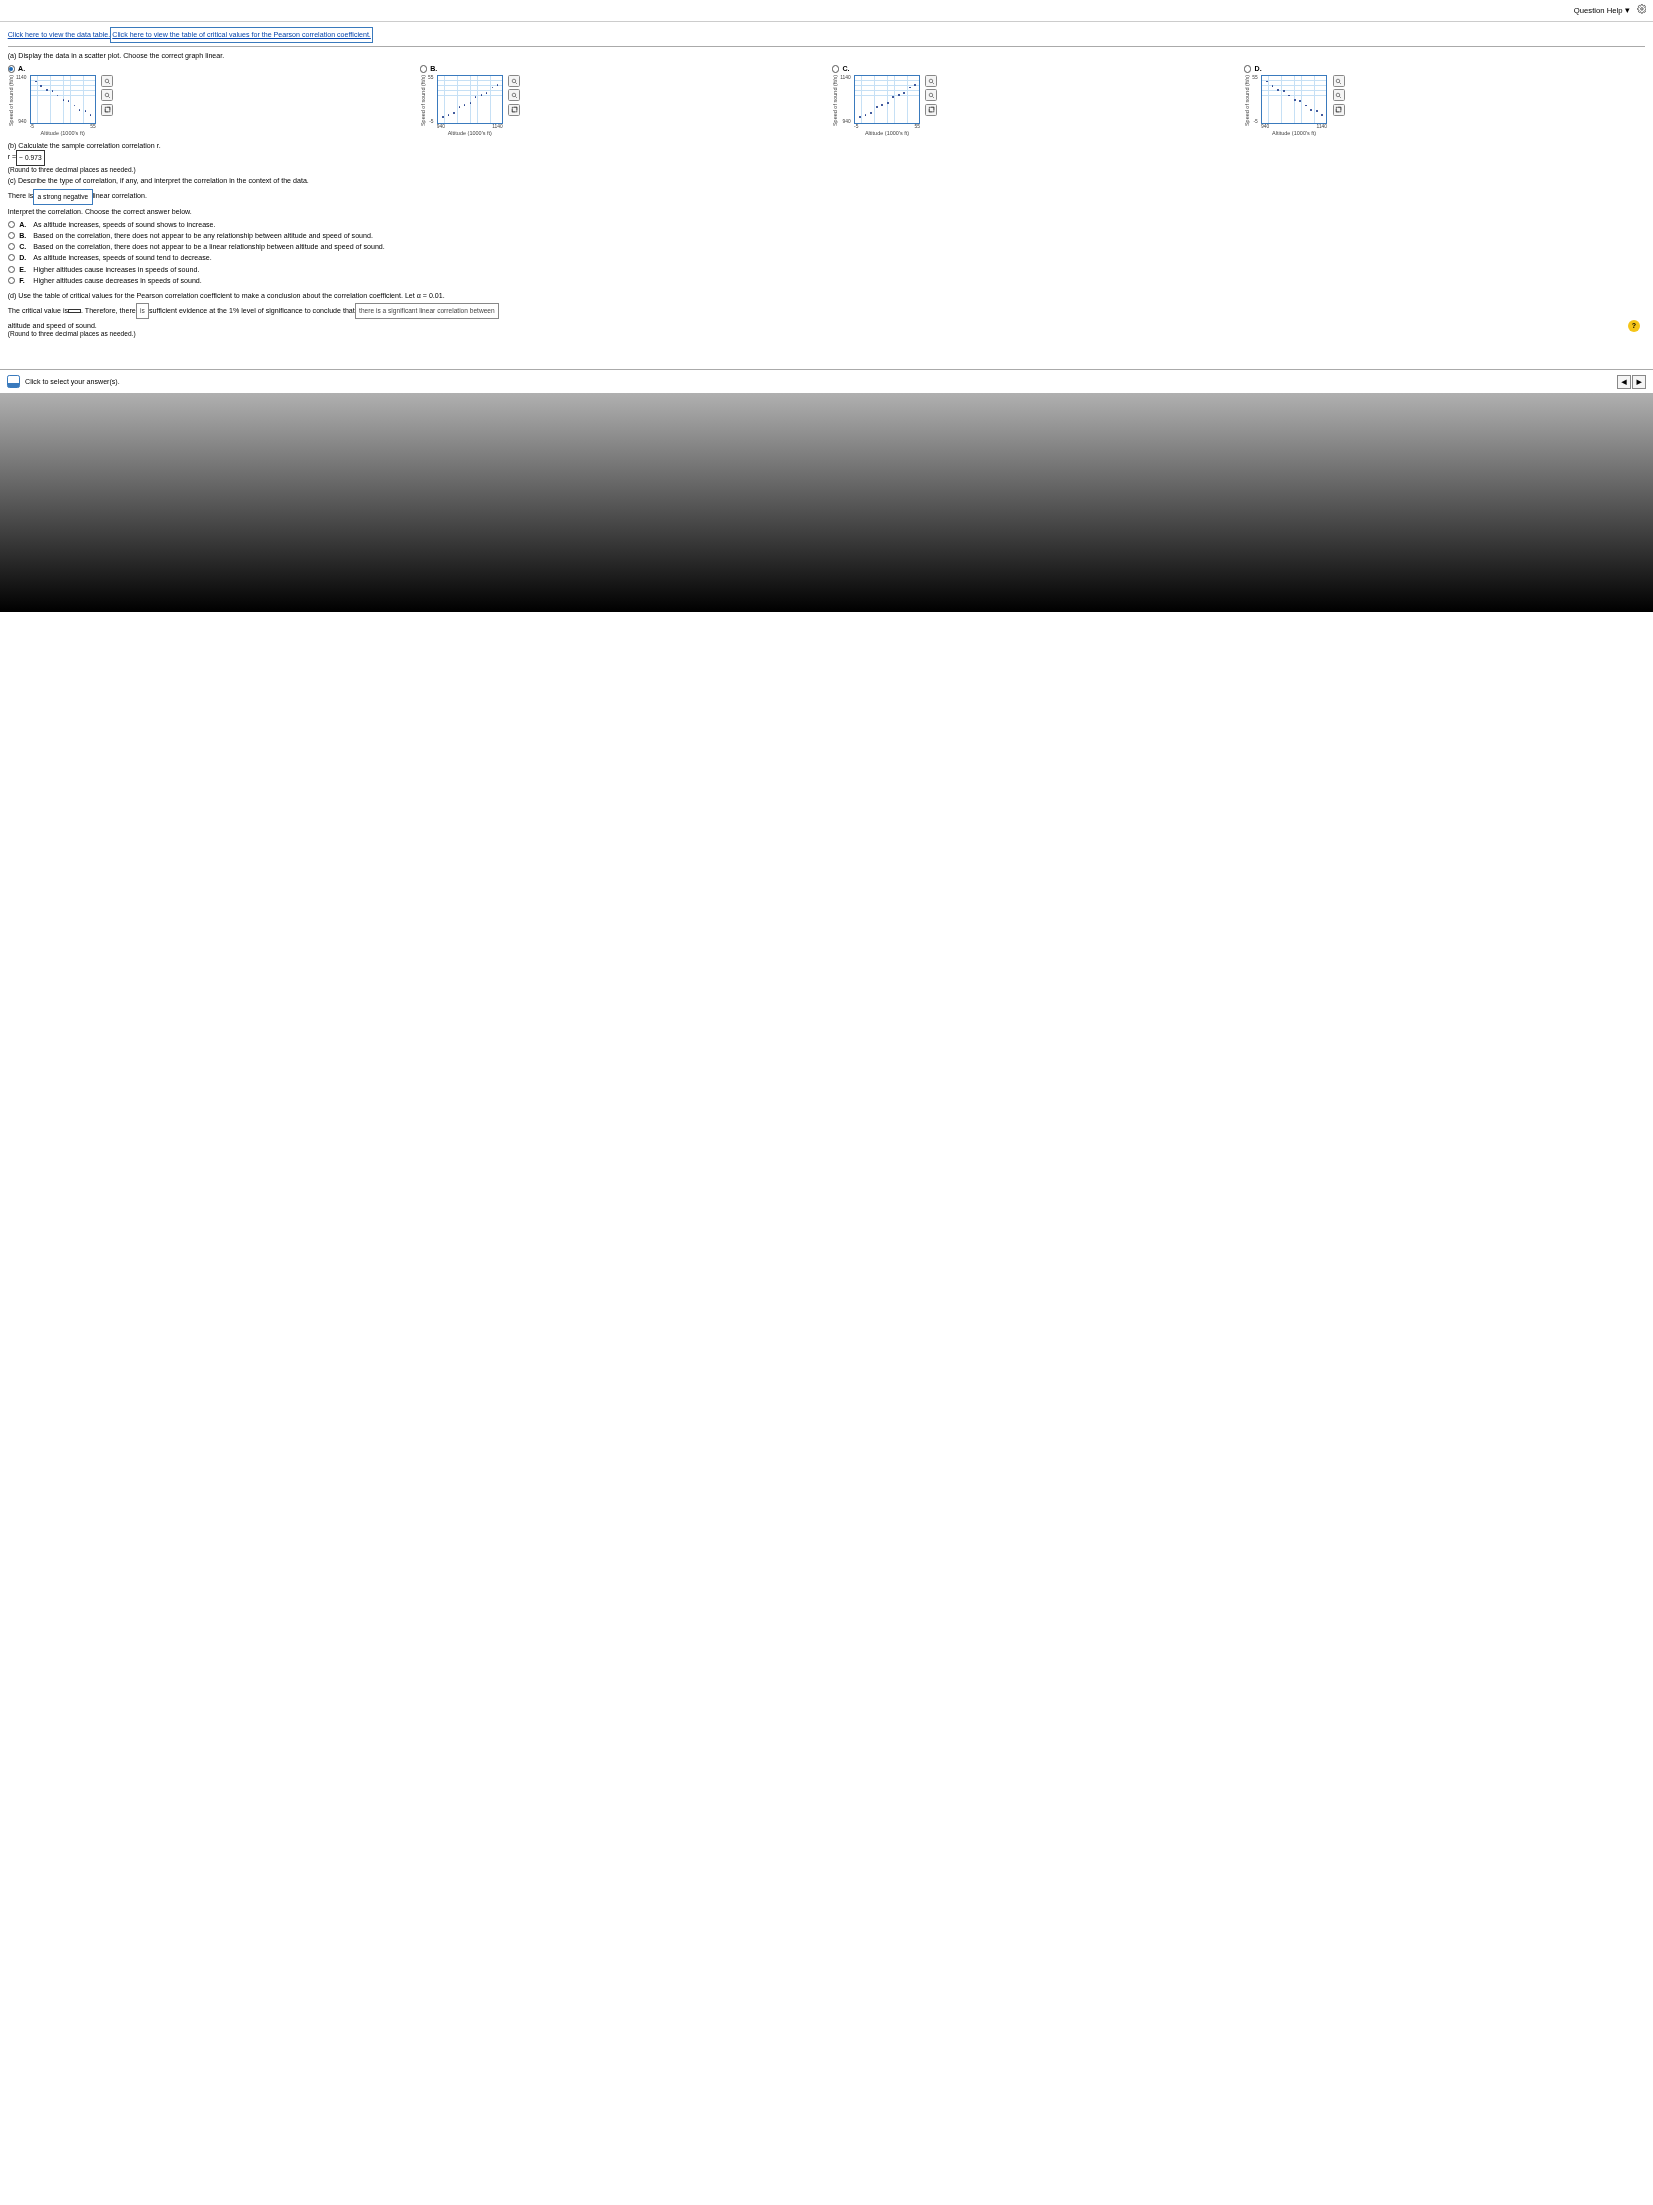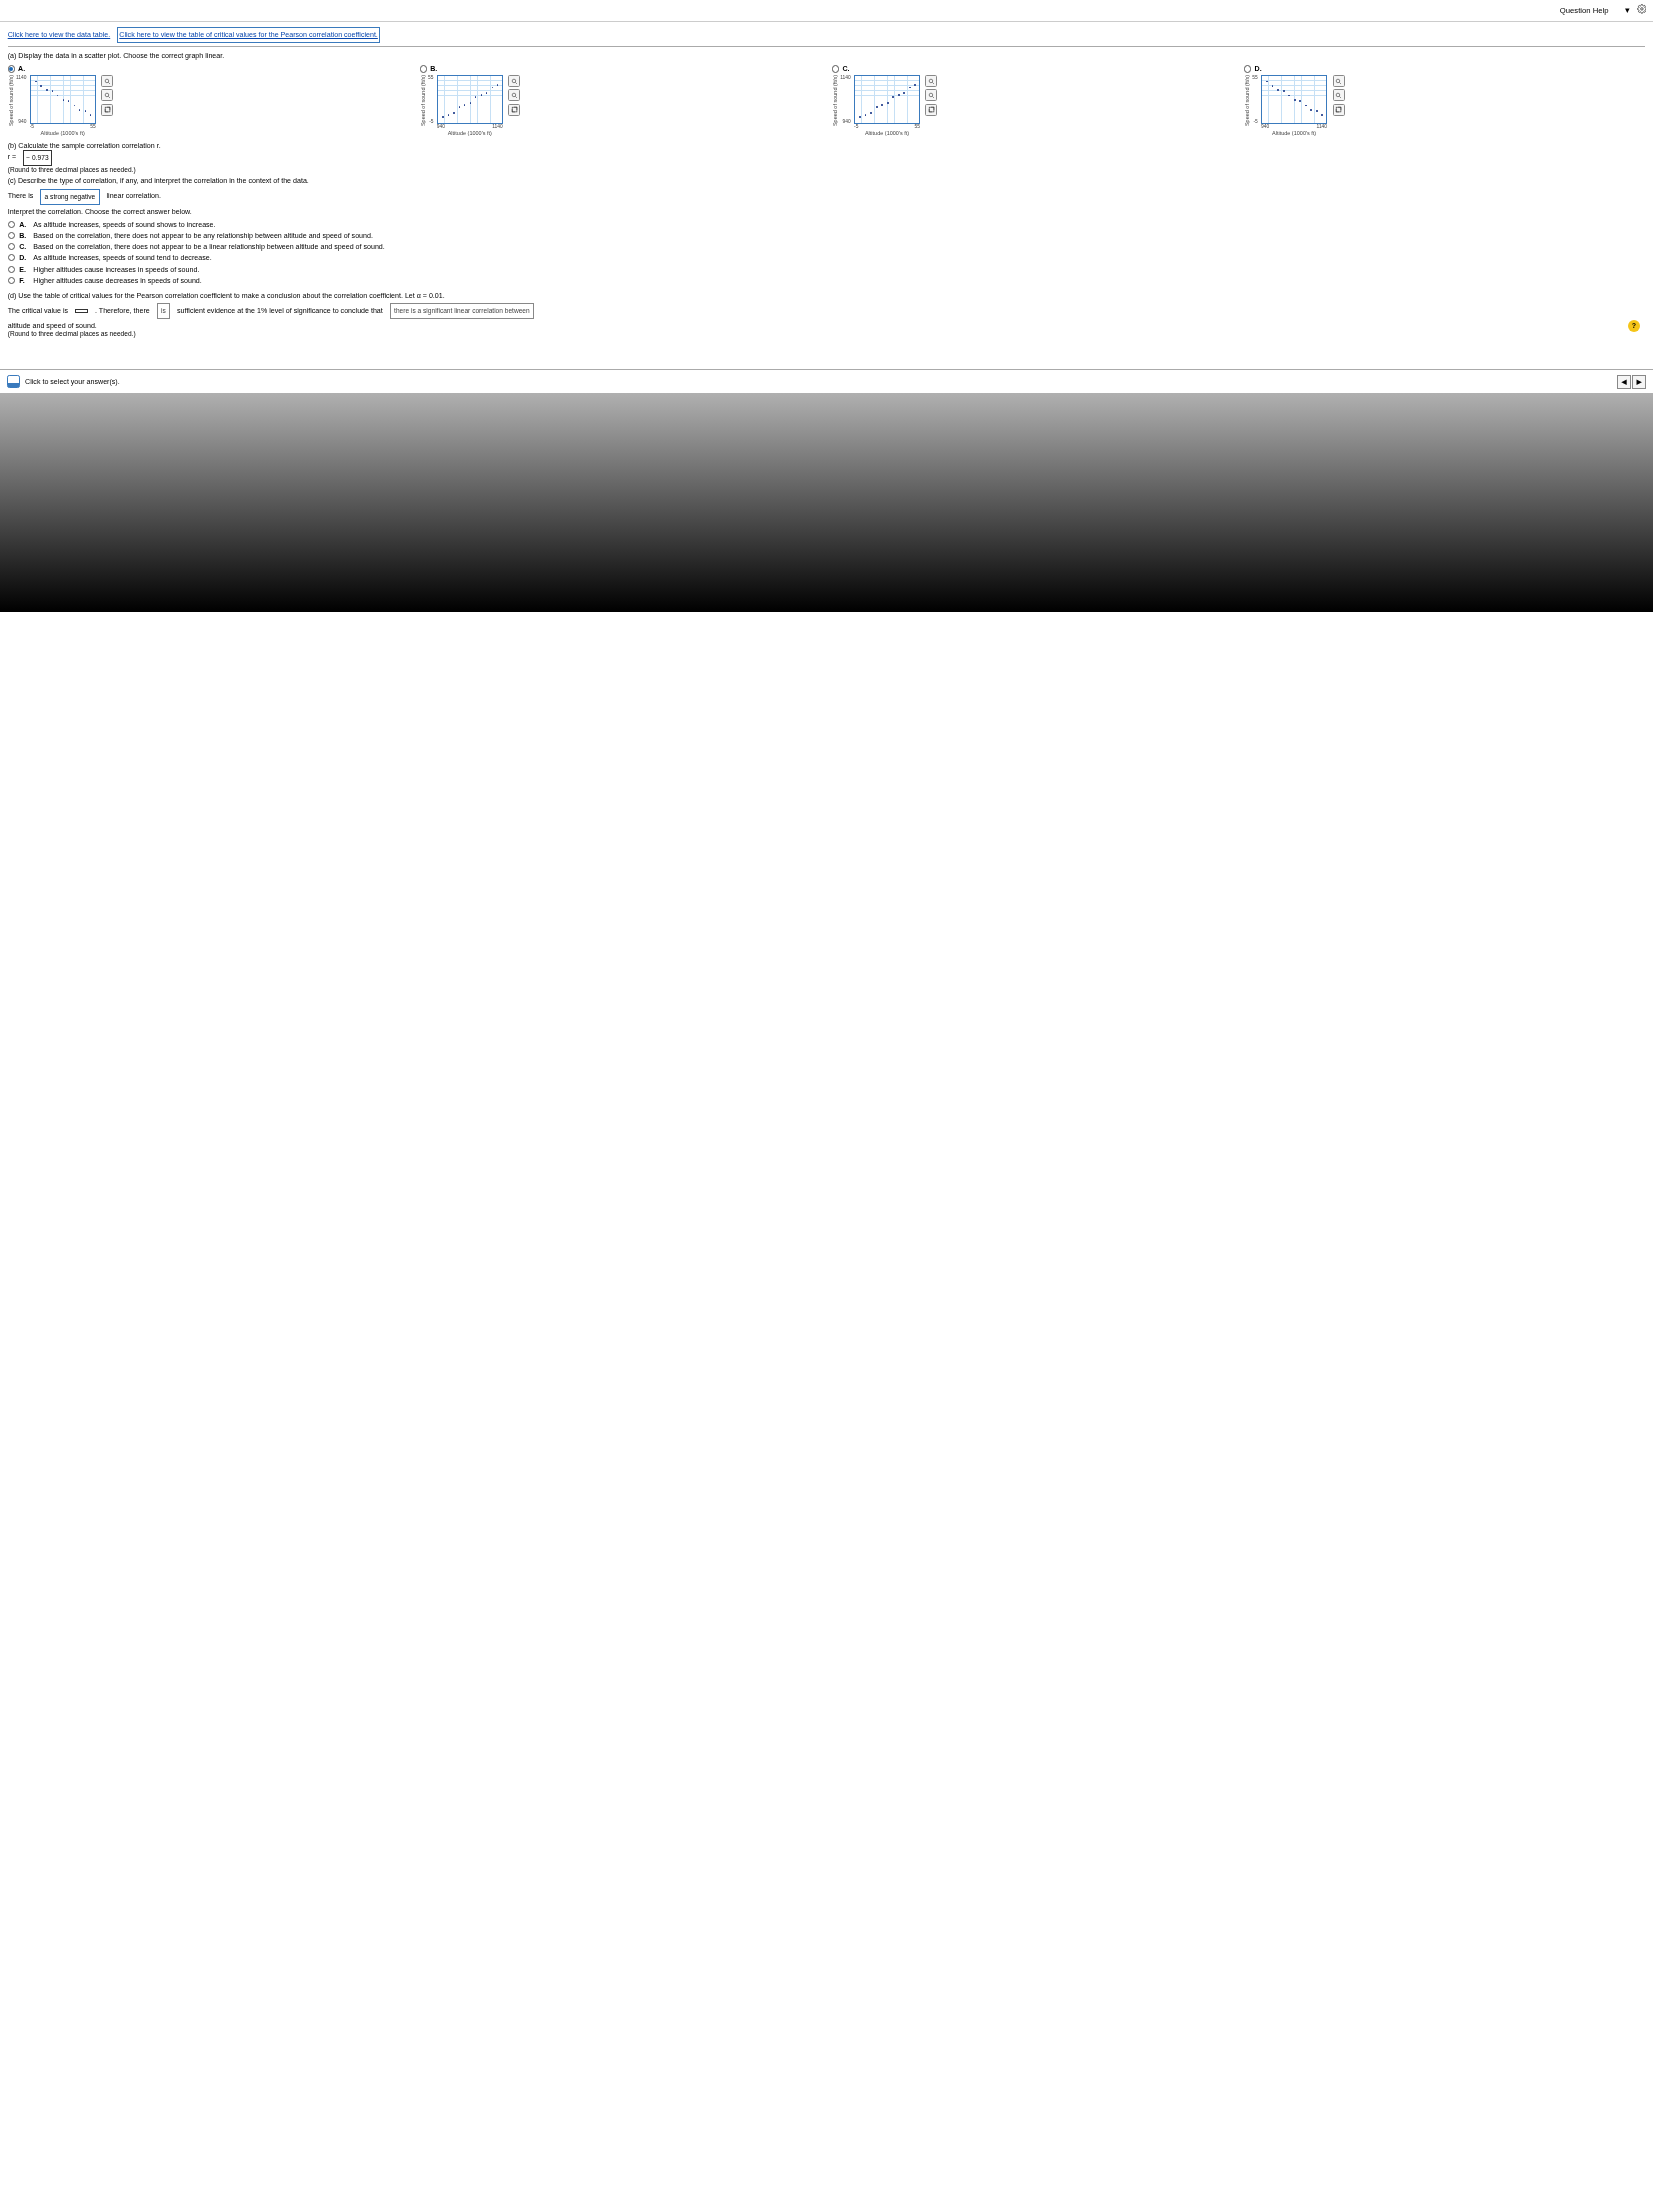--- a/index.html
+++ b/index.html
@@ -14,21 +14,21 @@
       display: flex;
       justify-content: flex-end;
       align-items: center;
       padding: 4.4px 6.6px;
       border-bottom: 0.5px solid #ccc;
       gap: 5.5px;
     }
     .question-help {
       display: flex;
       align-items: flex-start;
-      gap: 15px;
+      gap: 1px;
       cursor: pointer;
       font-size: 7.7px;
     }
     .gear-icon svg { width: 9.8px; height: 9.8px; }
     .content { padding: 5.5px 7.7px; }
     .intro { line-height: 1.5; margin-bottom: 2.2px; }
     .link { color: #0645ad; text-decoration: underline; cursor: pointer; }
     .link-boxed {
       color: #0645ad;
       text-decoration: underline;
@@ -113,21 +113,21 @@
       width: 12px; height: 12px;
       border: 0.5px solid #888;
       border-radius: 1.6px;
       display: flex;
       align-items: center;
       justify-content: center;
       cursor: pointer;
       background: #f5f5f5;
     }
     .tool-btn svg { width: 7.1px; height: 7.1px; }
-    .inline-group { display: flex; align-items: center; gap: 7px; flex-wrap: wrap; line-height: 1.8; }
+    .inline-group { display: flex; align-items: center; gap: 0; flex-wrap: wrap; line-height: 1.8; }
     .input-box {
       border: 0.5px solid #333;
       padding: 1.1px 2.2px;
       min-width: 22px;
       text-align: center;
       font-size: 6.6px;
       background: #fff;
     }
     .input-box.empty { min-width: 13px; }
     .dropdown-box {

